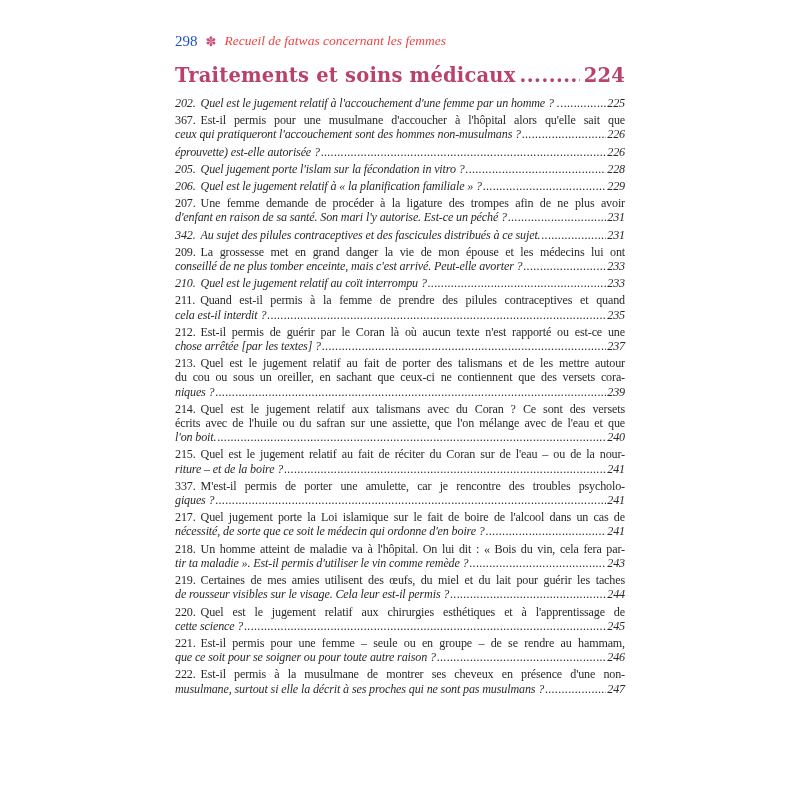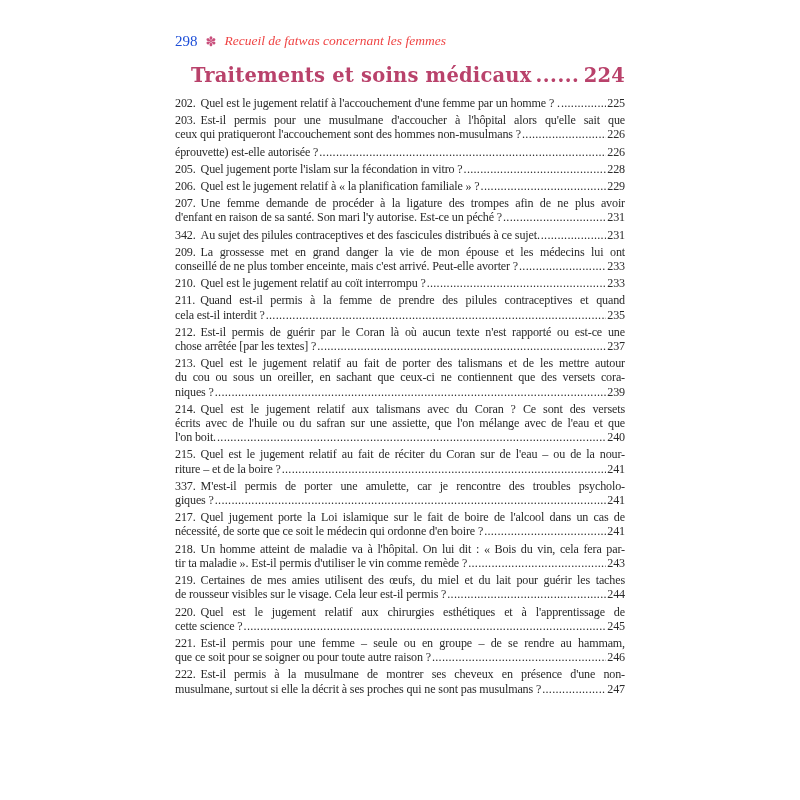--- a/index.html
+++ b/index.html
@@ -17,38 +17,38 @@
   .running-head .ornament { color: #c94f7c; font-size: 13px; line-height: 1; }
   .running-head .book-title { font-style: italic; font-size: 13.5px; color: #ef4444; }
   .section-title {
     margin-top: 12px;
     display: flex; align-items: baseline;
     color: #b9426b;
     font-family: "DejaVu Serif", serif;
     font-weight: bold; font-size: 19.5px; letter-spacing: 0.2px;
     height: 30px;
   }
-  .section-title .t { white-space: nowrap; margin-left: 16px; }
+  .section-title .t { white-space: nowrap; }
   .section-title .dots {
     flex: 1; overflow: hidden; white-space: nowrap; margin: 0 4px;
   }
   .section-title .dots::before {
     content: "................................................................................................";
     letter-spacing: 0.5px;
   }
   .section-title .p { white-space: nowrap; }
   .entries { margin-top: 2px; }
   .entry {
     font-size: 12.1px; line-height: 14.2px;
     text-align: justify;
     margin-bottom: 3px;
     letter-spacing: -0.15px;
   }
   .entry .last {
-    display: flex; align-items: center;
+    display: flex; align-items: center; font-style: italic;
   }
   .entry .last .txt { white-space: nowrap; }
   .entry .last .leader {
     flex: 1; overflow: hidden; white-space: nowrap; margin: 0 1px;
   }
   .entry .last .leader::before {
     content: "..............................................................................................................................................................................................................";
     letter-spacing: 0.3px;
   }
   .entry .last .pg { white-space: nowrap; }
@@ -73,21 +73,21 @@
 
   <div class="entries" id="entries">
       <div class="entry">
         <div class="last">
           <span class="txt"><span class="num">202.</span><span>Quel est le jugement relatif à l'accouchement d'une femme par un homme ? .</span></span>
           <span class="leader"></span>
           <span class="pg">225</span>
         </div>
       </div>
       <div class="entry">
-        <span class="full"><span class="num">203.</span><span>Est-il permis pour une musulmane d'accoucher à l'hôpital alors qu'elle sait que</span></span>
+        <span class="full"><span class="num">367.</span><span>Est-il permis pour une musulmane d'accoucher à l'hôpital alors qu'elle sait que</span></span>
         <div class="last">
           <span class="txt"><span>ceux qui pratiqueront l'accouchement sont des hommes non-musulmans ?</span></span>
           <span class="leader"></span>
           <span class="pg">226</span>
         </div>
       </div>
       <div class="entry">
         <div class="last">
           <span class="txt"><span>éprouvette) est-elle autorisée ?</span></span>
           <span class="leader"></span>

